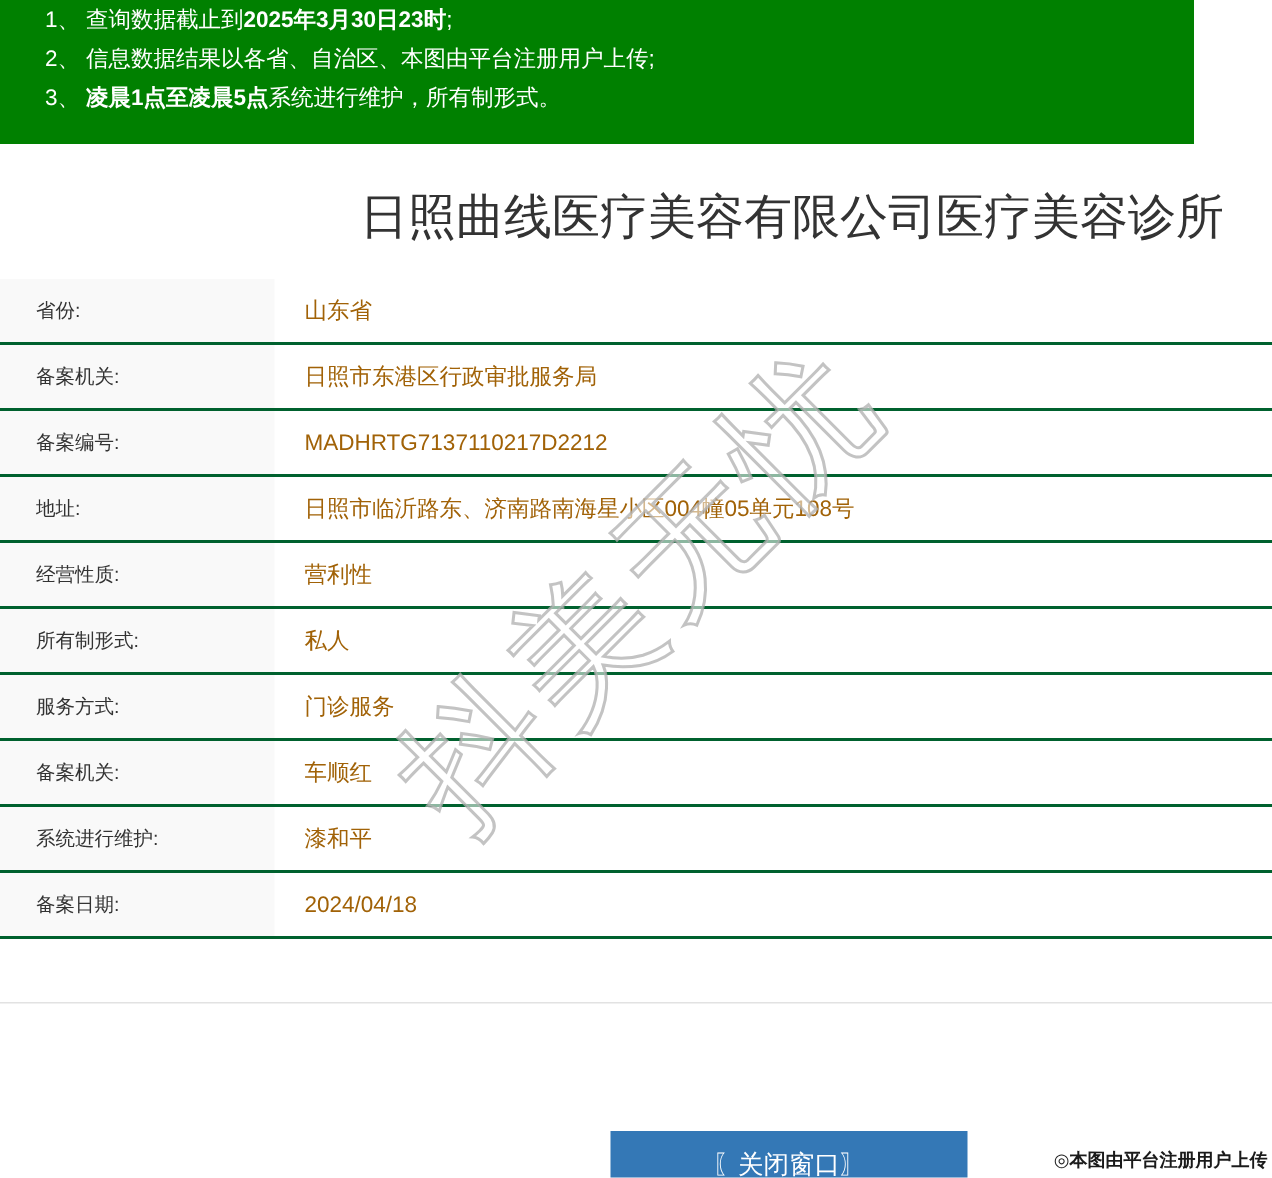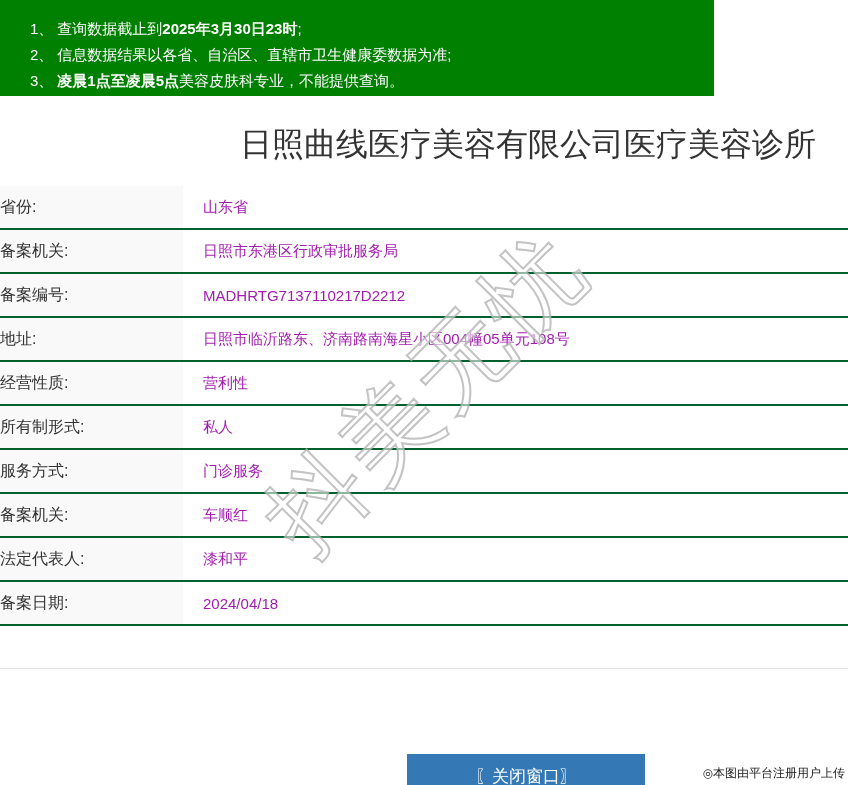--- a/index.html
+++ b/index.html
@@ -1,62 +1,62 @@
 <!DOCTYPE html>
 <html><head>
 <meta charset="utf-8">
 <style>
   * { margin:0; padding:0; box-sizing:border-box; }
   html,body { width:848px; height:785px; overflow:hidden; background:#ffffff;
     font-family:"Liberation Sans","DejaVu Sans",sans-serif; }
   body { position:relative; }
 
   
-  .notice-header { width:714px; height:96px; background:#008000; padding:16px 10px 0 30px; }
+  .notice-header { width:796px; height:96px; background:#008000; padding:1px 10px 0 30px; }
   .notice-line { color:#ffffff; font-size:15px; line-height:26px; white-space:nowrap; }
   .notice-num { margin-right:4px; }
   .seg-bold { font-weight:700; }
 
   
   .page-title { margin-top:26px; height:44px; line-height:44px; text-align:center;
     position:relative; left:104px; font-size:32px; color:#333333; font-weight:400;
     white-space:nowrap; }
 
   
   .record-table { margin-top:20px; width:848px; }
   .rt-row { display:flex; height:44px; border-bottom:2px solid #00612e; }
-  .rt-label { width:183px; background:#f9f9f9; padding-left:0; display:flex;
-    align-items:center; font-size:16px; color:#333333; }
+  .rt-label { width:183px; background:#f9f9f9; padding-left:24px; display:flex;
+    align-items:center; font-size:13px; color:#333333; }
   .rt-value { flex:1; padding-left:20px; display:flex; align-items:center;
-    font-size:15px; color:#a21caf; white-space:nowrap; }
+    font-size:15px; color:#a16207; white-space:nowrap; }
   .rt-empty { height:43px; border-bottom:1px solid #e2e2e2; background:#ffffff; }
 
   
   .watermark { position:absolute; left:208px; top:330px; width:440px; text-align:center;
     transform:rotate(-45deg); font-size:95px; letter-spacing:6px; font-weight:400;
     color:rgba(255,255,255,0.55); -webkit-text-stroke:2px rgba(175,175,175,0.75);
     z-index:5; pointer-events:none; white-space:nowrap; }
 
   
   .close-button { position:absolute; left:407px; top:754px; width:238px; height:44px;
     background:#3478b6; border:none; color:#ffffff; font-size:17px;
     display:flex; align-items:center; justify-content:center; cursor:pointer;
     font-family:inherit; }
   .upload-note { position:absolute; right:3px; top:765px; font-size:12px;
-    font-weight:400; color:#1a1a1a;
+    font-weight:700; color:#1a1a1a;
     text-shadow:-1px -1px 0 #fff, 1px -1px 0 #fff, -1px 1px 0 #fff, 1px 1px 0 #fff,
       0 0 2px #fff; }
 </style>
 </head>
 <body>
 
 <div class="notice-header" id="notice-header">
     <div class="notice-line"><span class="notice-num">1、</span><span>查询数据截止到</span><span class="seg-bold">2025年3月30日23时</span><span>;</span></div>
-    <div class="notice-line"><span class="notice-num">2、</span><span>信息数据结果以各省、自治区、直辖市卫生健康委数据为准;</span></div>
-    <div class="notice-line"><span class="notice-num">3、</span><span class="seg-bold">凌晨1点至凌晨5点</span><span>美容皮肤科专业，不能提供查询。</span></div>
+    <div class="notice-line"><span class="notice-num">2、</span><span>信息数据结果以各省、自治区、本图由平台注册用户上传;</span></div>
+    <div class="notice-line"><span class="notice-num">3、</span><span class="seg-bold">凌晨1点至凌晨5点</span><span>系统进行维护，所有制形式。</span></div>
   </div>
 
 <div class="page-title">日照曲线医疗美容有限公司医疗美容诊所</div>
 
 <div class="record-table" id="record-table">
     <div class="rt-row">
       <div class="rt-label">省份:</div>
       <div class="rt-value">山东省</div>
     </div>
     <div class="rt-row">
@@ -81,21 +81,21 @@
     </div>
     <div class="rt-row">
       <div class="rt-label">服务方式:</div>
       <div class="rt-value">门诊服务</div>
     </div>
     <div class="rt-row">
       <div class="rt-label">备案机关:</div>
       <div class="rt-value">车顺红</div>
     </div>
     <div class="rt-row">
-      <div class="rt-label">法定代表人:</div>
+      <div class="rt-label">系统进行维护:</div>
       <div class="rt-value">漆和平</div>
     </div>
     <div class="rt-row">
       <div class="rt-label">备案日期:</div>
       <div class="rt-value">2024/04/18</div>
     </div>
   </div>
 <div class="rt-empty"></div>
 
 <div class="watermark">抖美无忧</div>

